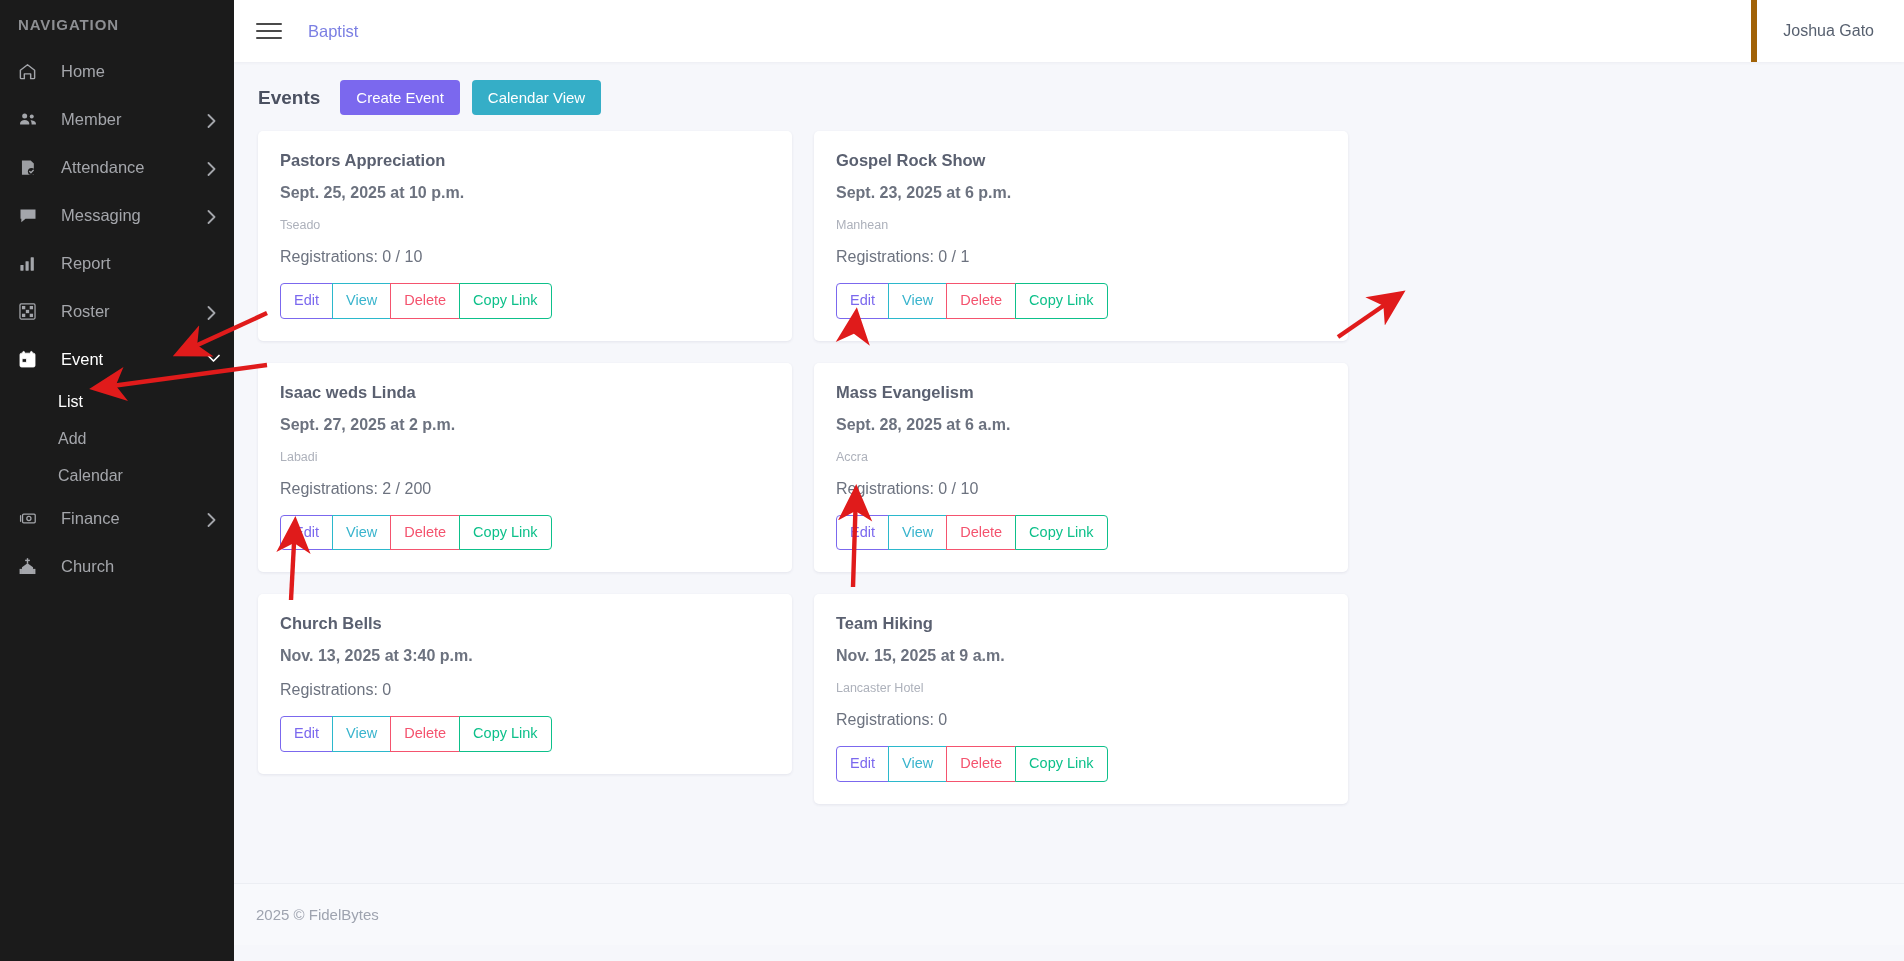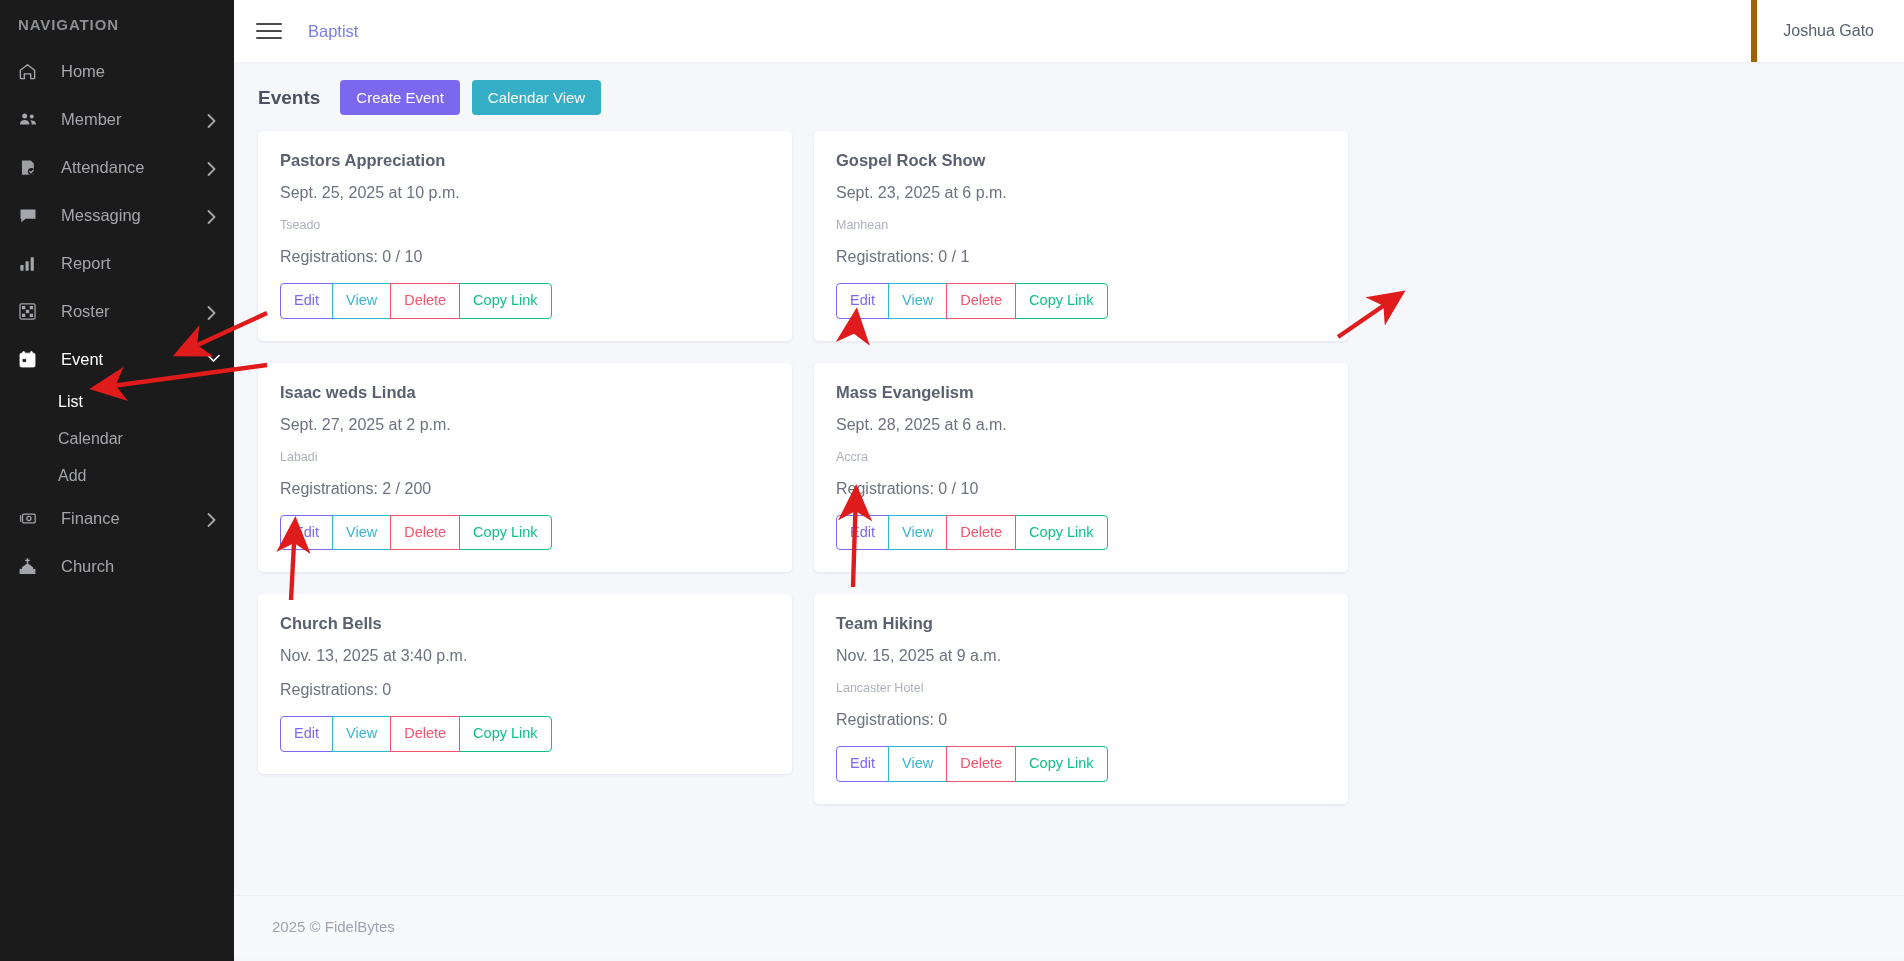--- a/index.html
+++ b/index.html
@@ -151,20 +151,21 @@
   .card-title {
     color: #5a6070;
     font-size: 16.5px;
     font-weight: 700;
     margin-bottom: 14px;
   }
   .card-date {
     color: #6c727f;
     font-size: 16px;
     margin-bottom: 16px;
+    font-weight: bold;
   }
   .card-venue {
     color: #adb1bb;
     font-size: 12.5px;
     margin-bottom: 16px;
   }
   .card-regs {
     color: #6c727f;
     font-size: 16px;
     margin-bottom: 17px;
@@ -189,26 +190,26 @@
     border-top-right-radius: 4px; border-bottom-right-radius: 4px;
   }
   .gbtn.edit   { color: #7b68ee; border-color: #7b68ee; }
   .gbtn.view   { color: #39b4cd; border-color: #2bb8cc; }
   .gbtn.delete { color: #f4536e; border-color: #f4536e; }
   .gbtn.copy   { color: #0dc08a; border-color: #0dc08a; }
 
   
   #footer {
     position: absolute;
-    left: 234px; bottom: 4px;
+    left: 234px; bottom: 16px;
     width: 1670px; height: 62px;
     background: #f8f9fc;
     border-top: 1px solid #eceef3;
     display: flex; align-items: center;
-    padding-left: 38px;
+    padding-left: 22px;
     color: #9ea3af;
     font-size: 15px;
   }
 
   
   #annotations {
     position: absolute; left: 0; top: 0;
     width: 1904px; height: 961px;
     pointer-events: none;
     z-index: 50;
@@ -320,24 +321,24 @@
       <svg width="13" height="9" viewBox="0 0 13 9" fill="none" stroke="#ffffff" stroke-width="1.7" stroke-linecap="round" stroke-linejoin="round">
           <path d="M1 1.5l5.5 5.5L12 1.5"></path>
         </svg>
     </span>
   </div>
 
   <div class="nav-sub active">
     <span>List</span>
   </div>
   <div class="nav-sub">
+    <span>Add</span>
+  </div>
+  <div class="nav-sub">
     <span>Calendar</span>
-  </div>
-  <div class="nav-sub">
-    <span>Add</span>
   </div>
 
   <div class="nav-item">
     <span class="ico">
       <svg width="21" height="19" viewBox="0 0 24 24" fill="none" stroke="#a4a6ab" stroke-width="1.6">
           <rect x="4.5" y="6.5" width="16" height="11" rx="1.4"></rect>
           <circle cx="12.5" cy="12" r="2.6"></circle>
           <path d="M2 8.5v7" stroke-linecap="round"></path>
         </svg>
     </span>

